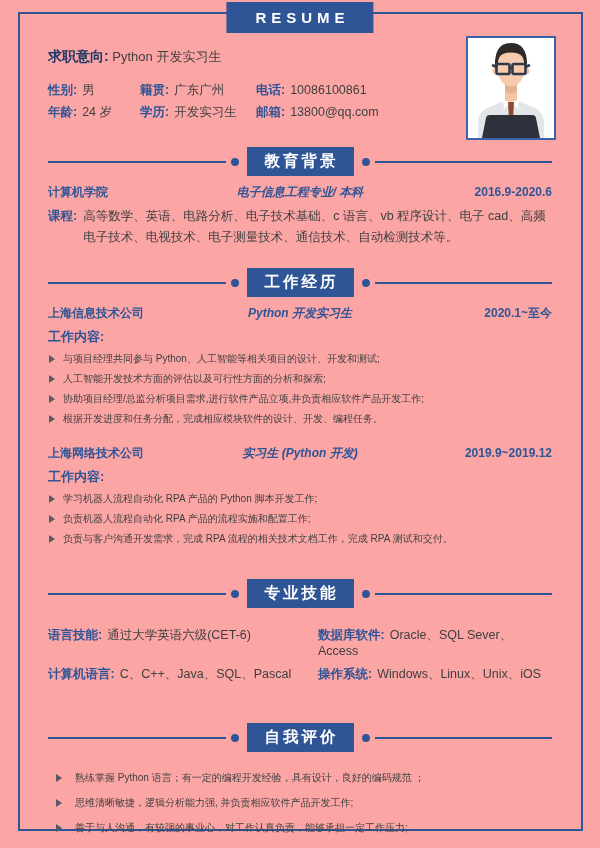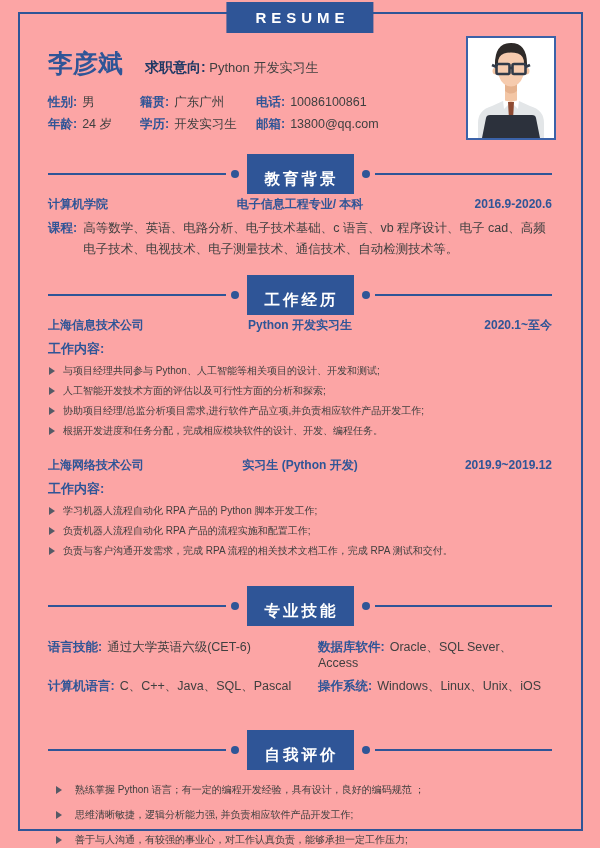--- a/index.html
+++ b/index.html
@@ -21,30 +21,30 @@
   .intent .lbl{font-weight:bold;color:#1f3864;font-size:14px;}
 
   .info-grid{display:grid;grid-template-columns:92px 116px 1fr;row-gap:7px;
              margin-top:17px;font-size:12.5px;line-height:15px;}
   .info-grid .lbl{font-weight:bold;color:#2f5597;margin-right:5px;}
 
   .sec-header{display:flex;align-items:center;height:25px;}
   .sec-header .line{flex:1;height:2px;background:#2f5597;}
   .sec-header .dot{width:8px;height:8px;border-radius:50%;background:#2f5597;margin:0 5px;}
   .sec-box{background:#2f5597;color:#fff;font-weight:bold;font-size:15.5px;
-           letter-spacing:3px;padding:15px 15px 4px 18px;margin:0 3px;}
+           letter-spacing:3px;padding:4px 15px 4px 18px;margin:0 3px;}
 
   .sec-edu{margin-top:29px;}
   .sec-work{margin-top:22px;}
   .sec-skill{margin-top:32px;}
   .sec-eval{margin-top:43px;}
 
   .meta-row{display:grid;grid-template-columns:1fr auto 1fr;align-items:baseline;
             font-size:12px;font-weight:bold;color:#2f5597;margin-top:9px;line-height:18px;}
-  .meta-row .mid{text-align:right;}
+  .meta-row .mid{text-align:right;font-style:italic;}
   .meta-row .right{text-align:right;}
 
   .course{display:flex;margin-top:5px;font-size:12.5px;line-height:21px;}
   .course .lbl{font-weight:bold;color:#2f5597;white-space:nowrap;margin-right:6px;}
 
   .content-label{font-size:13px;font-weight:bold;color:#2f5597;margin-top:5px;line-height:20px;}
 
   .bullets{list-style:none;margin:2px 0 0 0;padding:0;font-size:10px;}
   .bullets li{display:flex;align-items:flex-start;line-height:20px;}
   .arrow{flex:0 0 auto;width:0;height:0;border-left:6px solid #555a66;
@@ -90,21 +90,20 @@
         <path d="M28.5 29 L24 27"></path>
         <path d="M57.5 29 L62 27"></path>
       </g>
       <path d="M14 100 L18 80 Q18.5 77 22 77 H64 Q67.5 77 68 80 L72 100 Z" fill="#2c313c"></path>
     </svg>
   </div>
 
   <div class="content">
 
     <div class="name-row">
-      <h1 class="name">李彦斌</h1>
       <div class="intent">
         <span class="lbl">求职意向:</span>
         <span>Python 开发实习生</span>
       </div>
     </div>
 
     <div class="info-grid">
       <div><span class="lbl">性别:</span><span>男</span></div>
       <div><span class="lbl">籍贯:</span><span>广东广州</span></div>
       <div><span class="lbl">电话:</span><span>10086100861</span></div>

